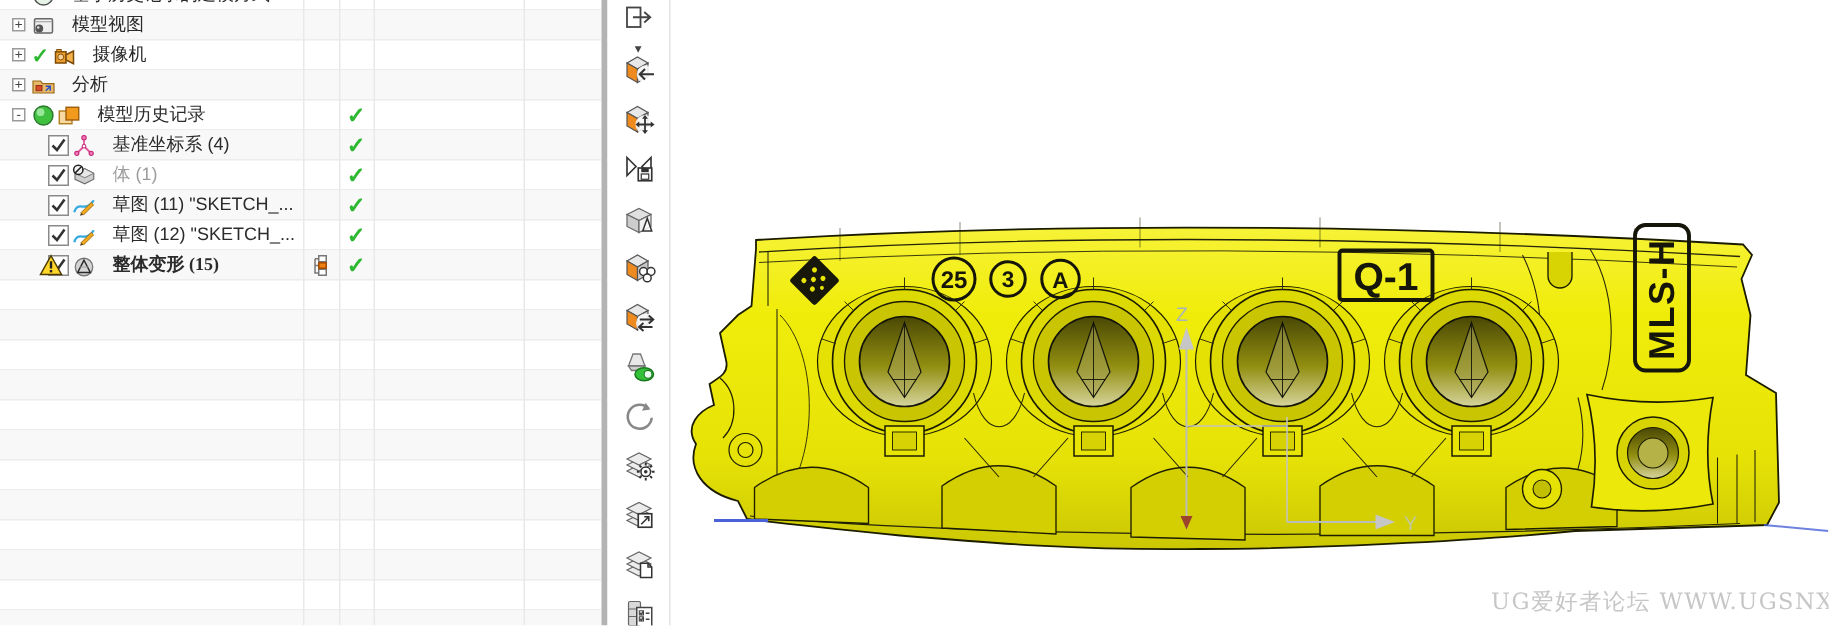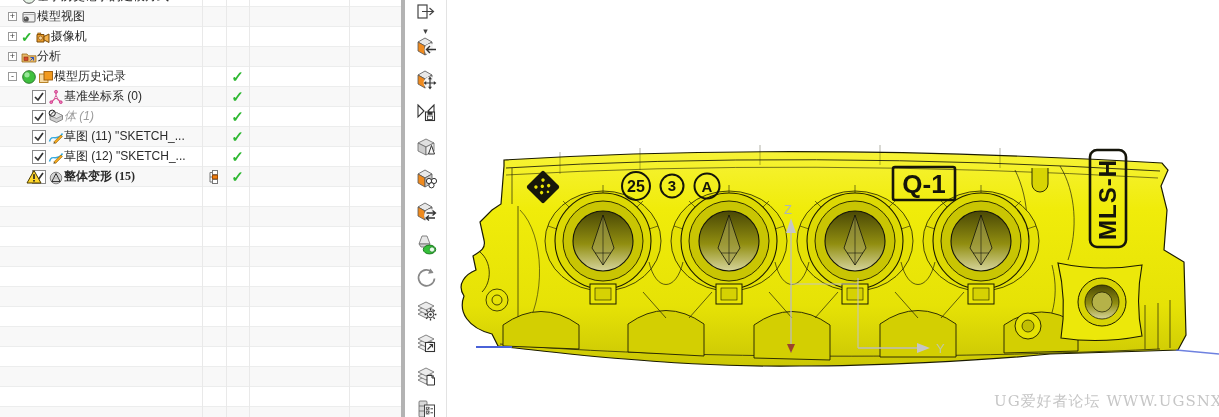--- a/index.html
+++ b/index.html
@@ -6,22 +6,22 @@
   html,body { width:1219px; height:417px; overflow:hidden; background:#fff;
               font-family:"Liberation Sans", sans-serif; }
   .app { position:relative; width:1219px; height:417px; background:#fff; }
 
   
   .tree-panel { position:absolute; left:0; top:0; width:401px; height:417px; background:#fff; overflow:hidden; }
   .vline { position:absolute; top:0; bottom:0; width:1px; background:#e9e9e9; z-index:5; }
   .trow { position:relative; height:20px; display:flex; align-items:center;
           border-bottom:1px solid #eceded; font-size:12px; color:#2b2b2b; white-space:nowrap; }
   .trow.stripe { background:#f8f8f8; }
-  .tlabel { margin-left:0; overflow:hidden; max-width:148px; text-overflow:clip; }
-  .tlabel.gray { color:#9d9d9d;font-style:italic; }
+  .tlabel { margin-left:11px; overflow:hidden; max-width:148px; text-overflow:clip; }
+  .tlabel.gray { color:#9d9d9d; }
   .tlabel.bold { font-weight:bold;font-family:Liberation Serif, serif; }
   .exp { display:inline-block; width:9px; height:9px; border:1px solid #9a9a9a; background:#fff;
          font-size:9px; line-height:7px; text-align:center; color:#444; margin:0 3px 0 8px; flex:none; }
   .exp.noexp { border:none; background:transparent; }
   .ticon { display:inline-flex; width:16px; height:16px; flex:none; margin-left:1px; }
   .ticon svg { width:16px; height:16px; }
   .cbwrap { position:relative; width:17px; height:16px; flex:none; margin-left:2px; }
   .cbwrap .cb { position:absolute; left:2px; top:1px; }
   .cbwrap .warn { position:absolute; left:-4px; top:0; z-index:2; }
   .precheck { color:#2eb832; font-weight:bold; font-size:14px; margin:0 1px; flex:none; }
@@ -128,21 +128,21 @@
                 <line x1="8" y1="8.5" x2="8" y2="3"></line>
                 <line x1="8" y1="8.5" x2="3.5" y2="13"></line>
                 <line x1="8" y1="8.5" x2="12.5" y2="13"></line>
               </g>
               <circle cx="8" cy="2.8" r="1.5" fill="#f078b8" stroke="#c02878" stroke-width="0.7"></circle>
               <circle cx="3.2" cy="13.2" r="1.4" fill="#f078b8" stroke="#c02878" stroke-width="0.7"></circle>
               <circle cx="12.8" cy="13.2" r="1.4" fill="#f078b8" stroke="#c02878" stroke-width="0.7"></circle>
               <circle cx="8" cy="8.5" r="1.2" fill="#fff" stroke="#c02878" stroke-width="0.7"></circle>
             </svg>
           </span>
-          <span class="tlabel">基准坐标系 (0)</span>
+          <span class="tlabel">基准坐标系 (4)</span>
           <span class="gcheck">✓</span>
         </div>
         <div class="trow">
           <span class="indent"></span>
           <span class="cbwrap">
             <span class="cb"><svg viewBox="0 0 14 14" width="14" height="14">
                 <rect x="0.5" y="0.5" width="13" height="13" fill="#fff" stroke="#8a8a8a"></rect>
                 <path d="M3,7 L6,10 L11,3" stroke="#333" stroke-width="1.7" fill="none"></path>
               </svg></span>
           </span>

